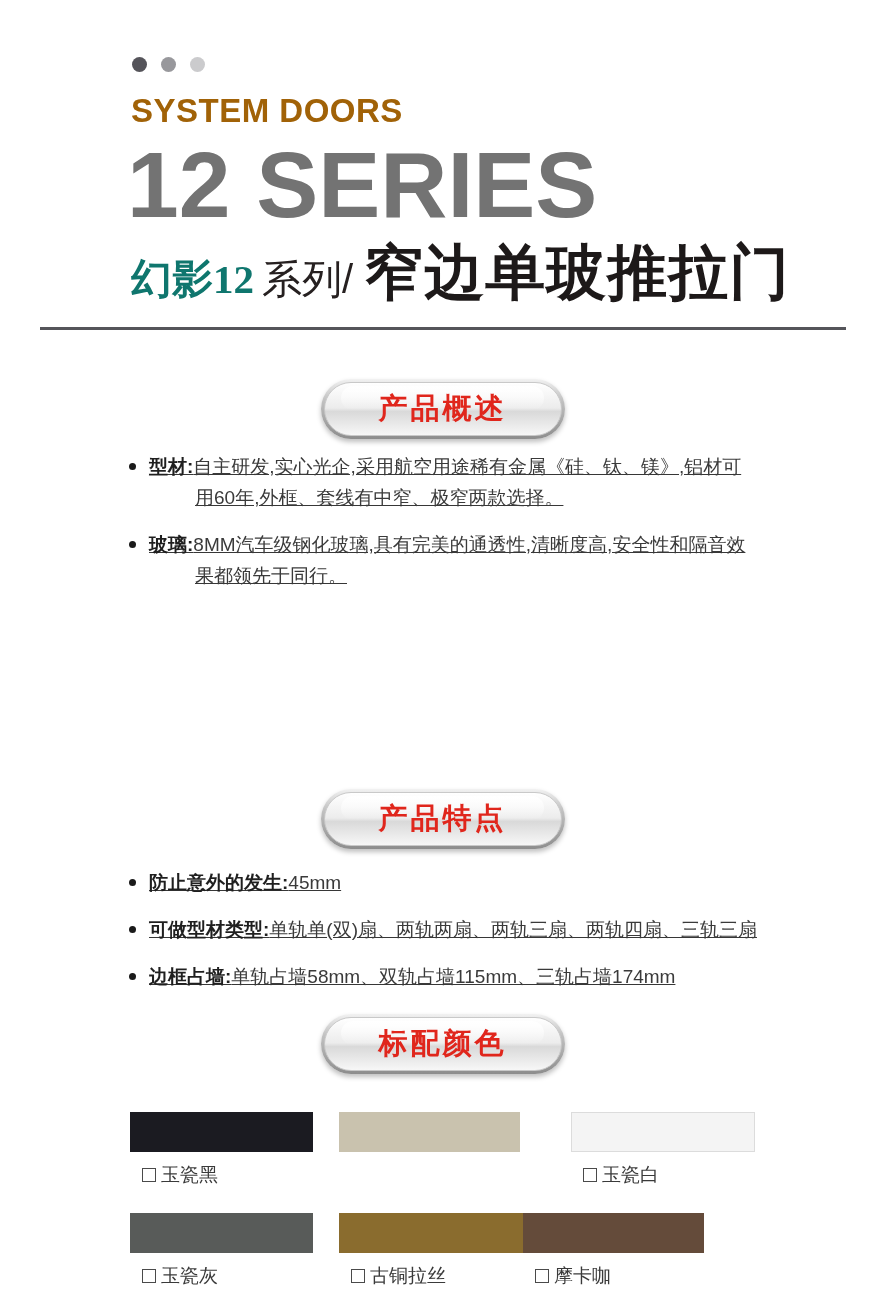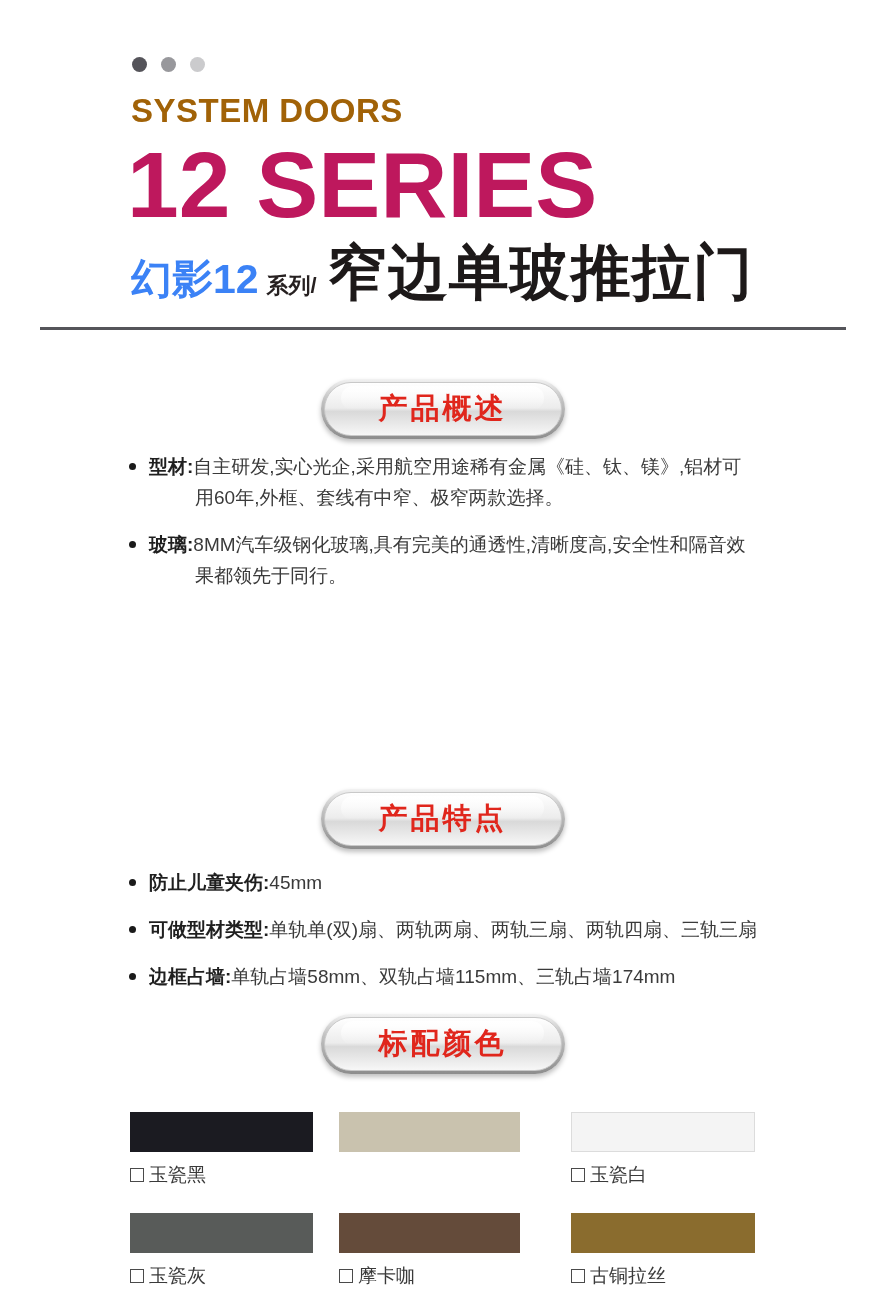--- a/index.html
+++ b/index.html
@@ -14,29 +14,29 @@
   .dots { position:absolute; top:57px; left:132px; display:flex; gap:14px; }
   .dot { width:15px; height:15px; border-radius:50%; }
 
   .subtitle {
     position:absolute; top:92px; left:131px;
     font-size:33px; font-weight:700; letter-spacing:0.5px; color:#a16207;
   }
 
   .series-title {
     position:absolute; top:139px; left:127px;
-    font-size:93px; font-weight:800; line-height:1.0; letter-spacing:0px; color:#be185d;
+    font-size:93px; font-weight:800; line-height:1.0; letter-spacing:0px; color:#737373;
   }
 
   .title-line {
     position:absolute; top:233px; left:131px; width:740px;
     display:flex; align-items:baseline; white-space:nowrap;
   }
-  .title-red  { font-size:41px; font-weight:800; color:#3b82f6; }
-  .title-mid  { font-size:22px; font-weight:700; color:#262020; margin-left:8px;text-align:right; }
+  .title-red  { font-size:41px; font-weight:800; color:#0f766e;font-family:Liberation Serif, serif; }
+  .title-mid  { font-size:40px; font-weight:400; color:#262020; margin-left:8px;text-align:right; }
   .title-main { font-size:60px; font-weight:800; color:#1d1919; margin-left:10px; letter-spacing:1px; }
 
   .divider { position:absolute; top:327px; left:40px; width:806px; height:3px; background:#55555a; }
 
   
   .pill {
     position:absolute; left:50%; transform:translateX(-50%);
     width:244px; height:60px; border-radius:30px;
     background:linear-gradient(180deg,#f2f2f2 0%,#c2c2c2 35%,#8d8d8d 100%);
     box-shadow:0 3px 5px rgba(0,0,0,0.25);
@@ -52,21 +52,21 @@
     content:""; position:absolute; left:7%; right:7%; top:3px; height:46%;
     border-radius:999px;
     background:linear-gradient(180deg,rgba(255,255,255,0.98),rgba(255,255,255,0));
   }
   .pill-label {
     position:relative; z-index:2;
     font-size:29px; font-weight:800; letter-spacing:3px; color:#e0261c;
   }
 
   
-  .bullet-list { position:absolute; left:129px; width:628px; list-style:none; }
+  .bullet-list { position:absolute; left:129px; width:628px; list-style:none;text-decoration:underline; }
   .bullet-list li { position:relative; font-size:19px; line-height:31px; color:#3a3a3a; }
   .bullet-list li + li { margin-top:16px; }
   .bullet-list li::before {
     content:""; position:absolute; left:0; top:12px;
     width:7px; height:7px; border-radius:50%; background:#1a1a1a;
   }
   .ov-item { padding-left:66px; text-indent:-46px; }
   .ft-item { padding-left:20px; font-size:20px; line-height:30px; }
   .b-label { font-weight:700; color:#1f1f1f; }
 
@@ -75,21 +75,21 @@
   .swatch-row { display:flex; }
   .swatch-row + .swatch-row { margin-top:25px; }
   .swatch-cell { display:flex; flex-direction:column; }
   .cell-0 { width:183px; margin-right:26px; }
   .cell-1 { width:181px; margin-right:51px; }
   .cell-2 { width:184px; }
   .swatch { width:100%; height:40px; }
   .swatch.bordered { border:1px solid #dcdcdc; }
   .swatch-label {
     margin-top:10px; font-size:19px; color:#3a3a3a;
-    display:flex; align-items:center;
+    display:flex; align-items:center;margin-left:12px;
   }
   .checkbox {
     width:14px; height:14px; border:1.5px solid #4a4a4a; background:#fff;
     display:inline-block; margin-right:5px; flex:none;
   }
 </style>
 </head>
 <body>
 
 <div class="dots">
@@ -120,21 +120,21 @@
   <li class="ov-item"><span class="b-label">玻璃:</span><span>8MM汽车级钢化玻璃,具有完美的通透性,清晰度高,安全性和隔音效果都领先于同行。</span></li>
 </ul>
 
 <div class="pill" style="top:789px;">
   <div class="pill-inner">
     <span class="pill-label">产品特点</span>
   </div>
 </div>
 
 <ul class="bullet-list" style="top:867px;">
-  <li class="ft-item"><span class="b-label">防止儿童夹伤:</span><span>45mm</span></li>
+  <li class="ft-item"><span class="b-label">防止意外的发生:</span><span>45mm</span></li>
   <li class="ft-item"><span class="b-label">可做型材类型:</span><span>单轨单(双)扇、两轨两扇、两轨三扇、两轨四扇、三轨三扇</span></li>
   <li class="ft-item"><span class="b-label">边框占墙:</span><span>单轨占墙58mm、双轨占墙115mm、三轨占墙174mm</span></li>
 </ul>
 
 <div class="pill" style="top:1014px;">
   <div class="pill-inner">
     <span class="pill-label">标配颜色</span>
   </div>
 </div>
 
@@ -159,28 +159,28 @@
     </div>
   </div>
   <div class="swatch-row">
     <div class="swatch-cell cell-0">
       <div class="swatch" style="background: rgb(88, 91, 89);"></div>
       <div class="swatch-label">
           <span class="checkbox"></span>
           <span>玉瓷灰</span>
         </div>
     </div>
+    <div class="swatch-cell cell-2">
+      <div class="swatch" style="background: rgb(138, 108, 46);"></div>
+      <div class="swatch-label">
+          <span class="checkbox"></span>
+          <span>古铜拉丝</span>
+        </div>
+    </div>
     <div class="swatch-cell cell-1">
       <div class="swatch" style="background: rgb(100, 75, 58);"></div>
       <div class="swatch-label">
           <span class="checkbox"></span>
           <span>摩卡咖</span>
         </div>
     </div>
-    <div class="swatch-cell cell-2">
-      <div class="swatch" style="background: rgb(138, 108, 46);"></div>
-      <div class="swatch-label">
-          <span class="checkbox"></span>
-          <span>古铜拉丝</span>
-        </div>
-    </div>
   </div>
 </div>
 
 </body></html>

